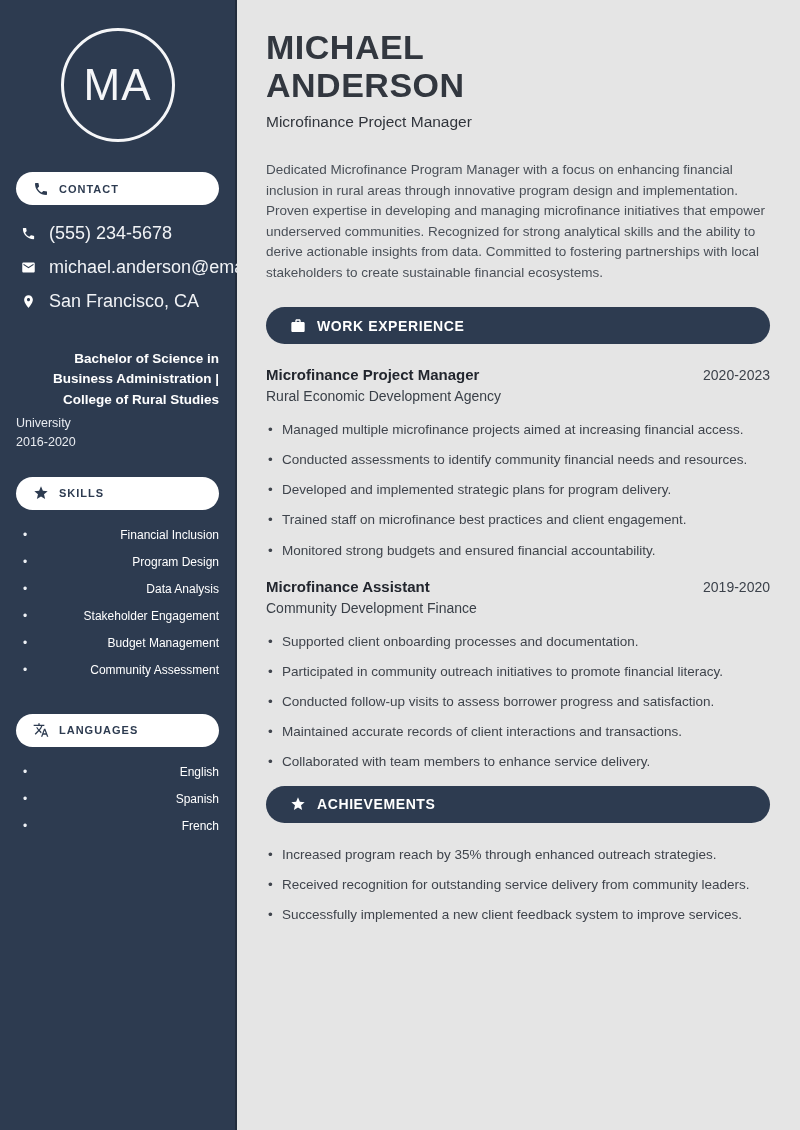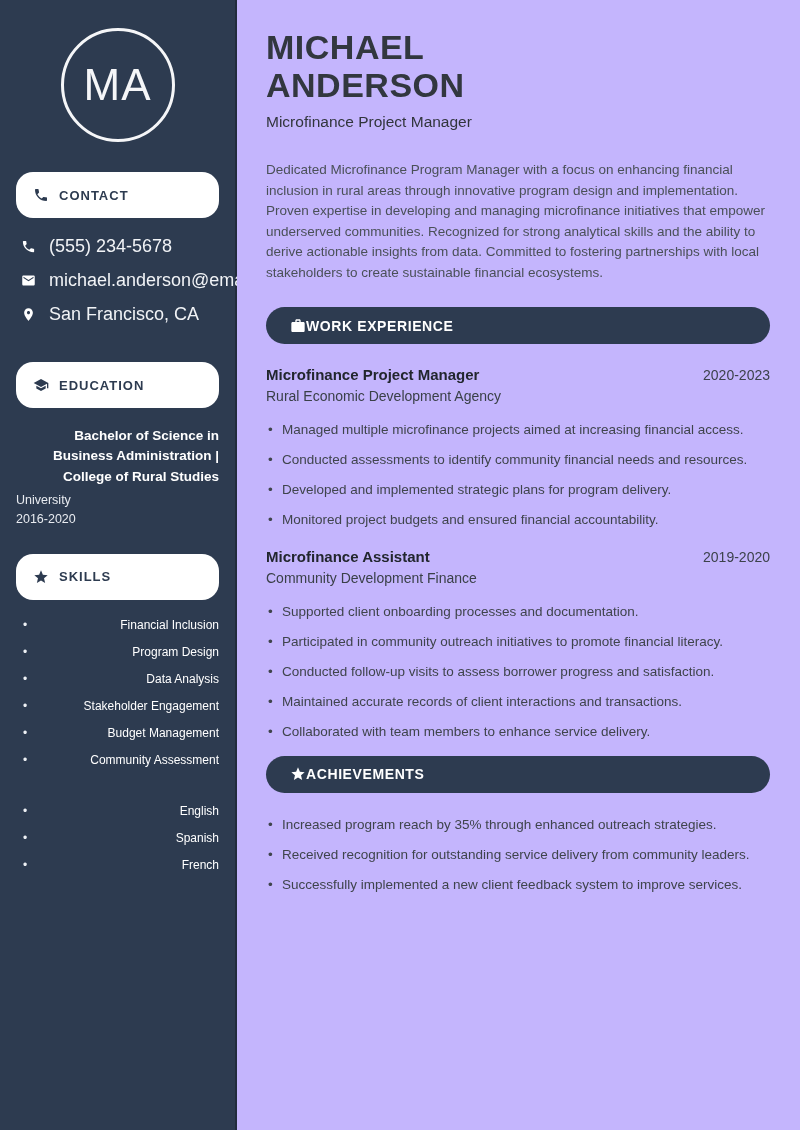--- a/index.html
+++ b/index.html
@@ -32,26 +32,26 @@
   .avatar-initials {
     font-size: 44px;
     font-weight: 500;
     color: #f5f6f8;
     letter-spacing: 1px;
   }
   .side-pill {
     background: #ffffff;
     color: #2d3b50;
     border-radius: 17px;
-    height: 46px;
+    height: 33px;
     display: flex;
     align-items: center;
     gap: 10px;
     padding: 0 14px 0 17px;
-    font-size: 13px;
+    font-size: 11px;
     font-weight: bold;
     letter-spacing: 1px;
     margin-bottom: 18px;
   }
   .side-pill svg { width: 16px; height: 16px; flex: none; }
   .contact-row {
     display: flex;
     align-items: center;
     gap: 13px;
     margin: 0 0 13px 5px;
@@ -86,21 +86,21 @@
     content: "•";
     position: absolute;
     left: 0;
     color: #eef1f5;
   }
   .spacer-sm { height: 10px; }
 
   
   .main {
     flex: 1;
-    background: #c4b5fd;
+    background: #e5e5e5;
     padding: 28px 30px 0 29px;
   }
   .name {
     font-size: 34px;
     font-weight: bold;
     color: #32373f;
     line-height: 1.12;
     letter-spacing: 0.5px;
     max-width: 320px;
     margin-bottom: 9px;
@@ -115,21 +115,21 @@
     line-height: 1.52;
     color: #4a5058;
     margin-bottom: 24px;
   }
   .main-pill {
     background: #2d3b50;
     border-radius: 19px;
     height: 37px;
     display: flex;
     align-items: center;
-    gap: 0;
+    gap: 11px;
     padding: 9px 24px;
     color: #ffffff;
     font-size: 14px;
     font-weight: bold;
     letter-spacing: 0.6px;
     margin-bottom: 22px;
   }
   .main-pill svg { width: 16px; height: 16px; flex: none; }
   .job-header {
     display: flex;
@@ -196,26 +196,20 @@
     </div>
     <div class="contact-row">
       <svg viewBox="0 0 24 24" fill="currentColor">
           <path d="M12 2C8.13 2 5 5.13 5 9c0 5.25 7 13 7 13s7-7.75 7-13c0-3.87-3.13-7-7-7zm0 9.5c-1.38 0-2.5-1.12-2.5-2.5s1.12-2.5 2.5-2.5 2.5 1.12 2.5 2.5-1.12 2.5-2.5 2.5z"></path>
         </svg>
       <span>San Francisco, CA</span>
     </div>
   </div>
 
   <div class="spacer-sm"></div>
-  <div class="side-pill">
-    <svg viewBox="0 0 24 24" fill="currentColor">
-        <path d="M12 3L1 9l11 6 9-4.91V17h2V9L12 3zM5 13.18v4L12 21l7-3.82v-4L12 17l-7-3.82z"></path>
-      </svg>
-    <span>EDUCATION</span>
-  </div>
   <div class="side-section">
     <div class="edu-degree">Bachelor of Science in Business Administration | College of Rural Studies</div>
     <div class="edu-school">University</div>
     <div class="edu-years">2016-2020</div>
   </div>
 
   <div class="spacer-sm"></div>
   <div class="side-pill">
     <svg viewBox="0 0 24 24" fill="currentColor">
         <path d="M12 17.27L18.18 21l-1.64-7.03L22 9.24l-7.19-.61L12 2 9.19 8.63 2 9.24l5.46 4.73L5.82 21z"></path>
@@ -225,20 +219,26 @@
   <ul class="side-list side-section">
     <li>Financial Inclusion</li>
     <li>Program Design</li>
     <li>Data Analysis</li>
     <li>Stakeholder Engagement</li>
     <li>Budget Management</li>
     <li>Community Assessment</li>
   </ul>
 
   <div class="spacer-sm"></div>
+  <div class="side-pill">
+    <svg viewBox="0 0 24 24" fill="currentColor">
+        <path d="M12.87 15.07l-2.54-2.51.03-.03c1.74-1.94 2.98-4.17 3.71-6.53H17V4h-7V2H8v2H1v1.99h11.17C11.5 7.92 10.44 9.75 9 11.35 8.07 10.32 7.3 9.19 6.69 8h-2c.73 1.63 1.73 3.17 2.98 4.56l-5.09 5.02L4 19l5-5 3.11 3.11.76-2.04zM18.5 10h-2L12 22h2l1.12-3h4.75L21 22h2l-4.5-12zm-2.62 7l1.62-4.33L19.12 17h-3.24z"></path>
+      </svg>
+    <span>LANGUAGES</span>
+  </div>
   <ul class="side-list side-section">
     <li>English</li>
     <li>Spanish</li>
     <li>French</li>
   </ul>
 </aside>
 
 <main class="main">
   <h1 class="name">MICHAEL ANDERSON</h1>
   <div class="job-title">Microfinance Project Manager</div>
@@ -254,21 +254,22 @@
   <section>
     <div class="job-header">
       <span class="job-role">Microfinance Project Manager</span>
       <span class="job-dates">2020-2023</span>
     </div>
     <div class="job-company">Rural Economic Development Agency</div>
     <ul class="bullets">
       <li>Managed multiple microfinance projects aimed at increasing financial access.</li>
       <li>Conducted assessments to identify community financial needs and resources.</li>
       <li>Developed and implemented strategic plans for program delivery.</li>
-      <li>Monitored project budgets and ensured financial accountability.</li>
+      <li>Trained staff on microfinance best practices and client engagement.</li>
+      <li>Monitored strong budgets and ensured financial accountability.</li>
     </ul>
   </section>
 
   <section>
     <div class="job-header">
       <span class="job-role">Microfinance Assistant</span>
       <span class="job-dates">2019-2020</span>
     </div>
     <div class="job-company">Community Development Finance</div>
     <ul class="bullets">

